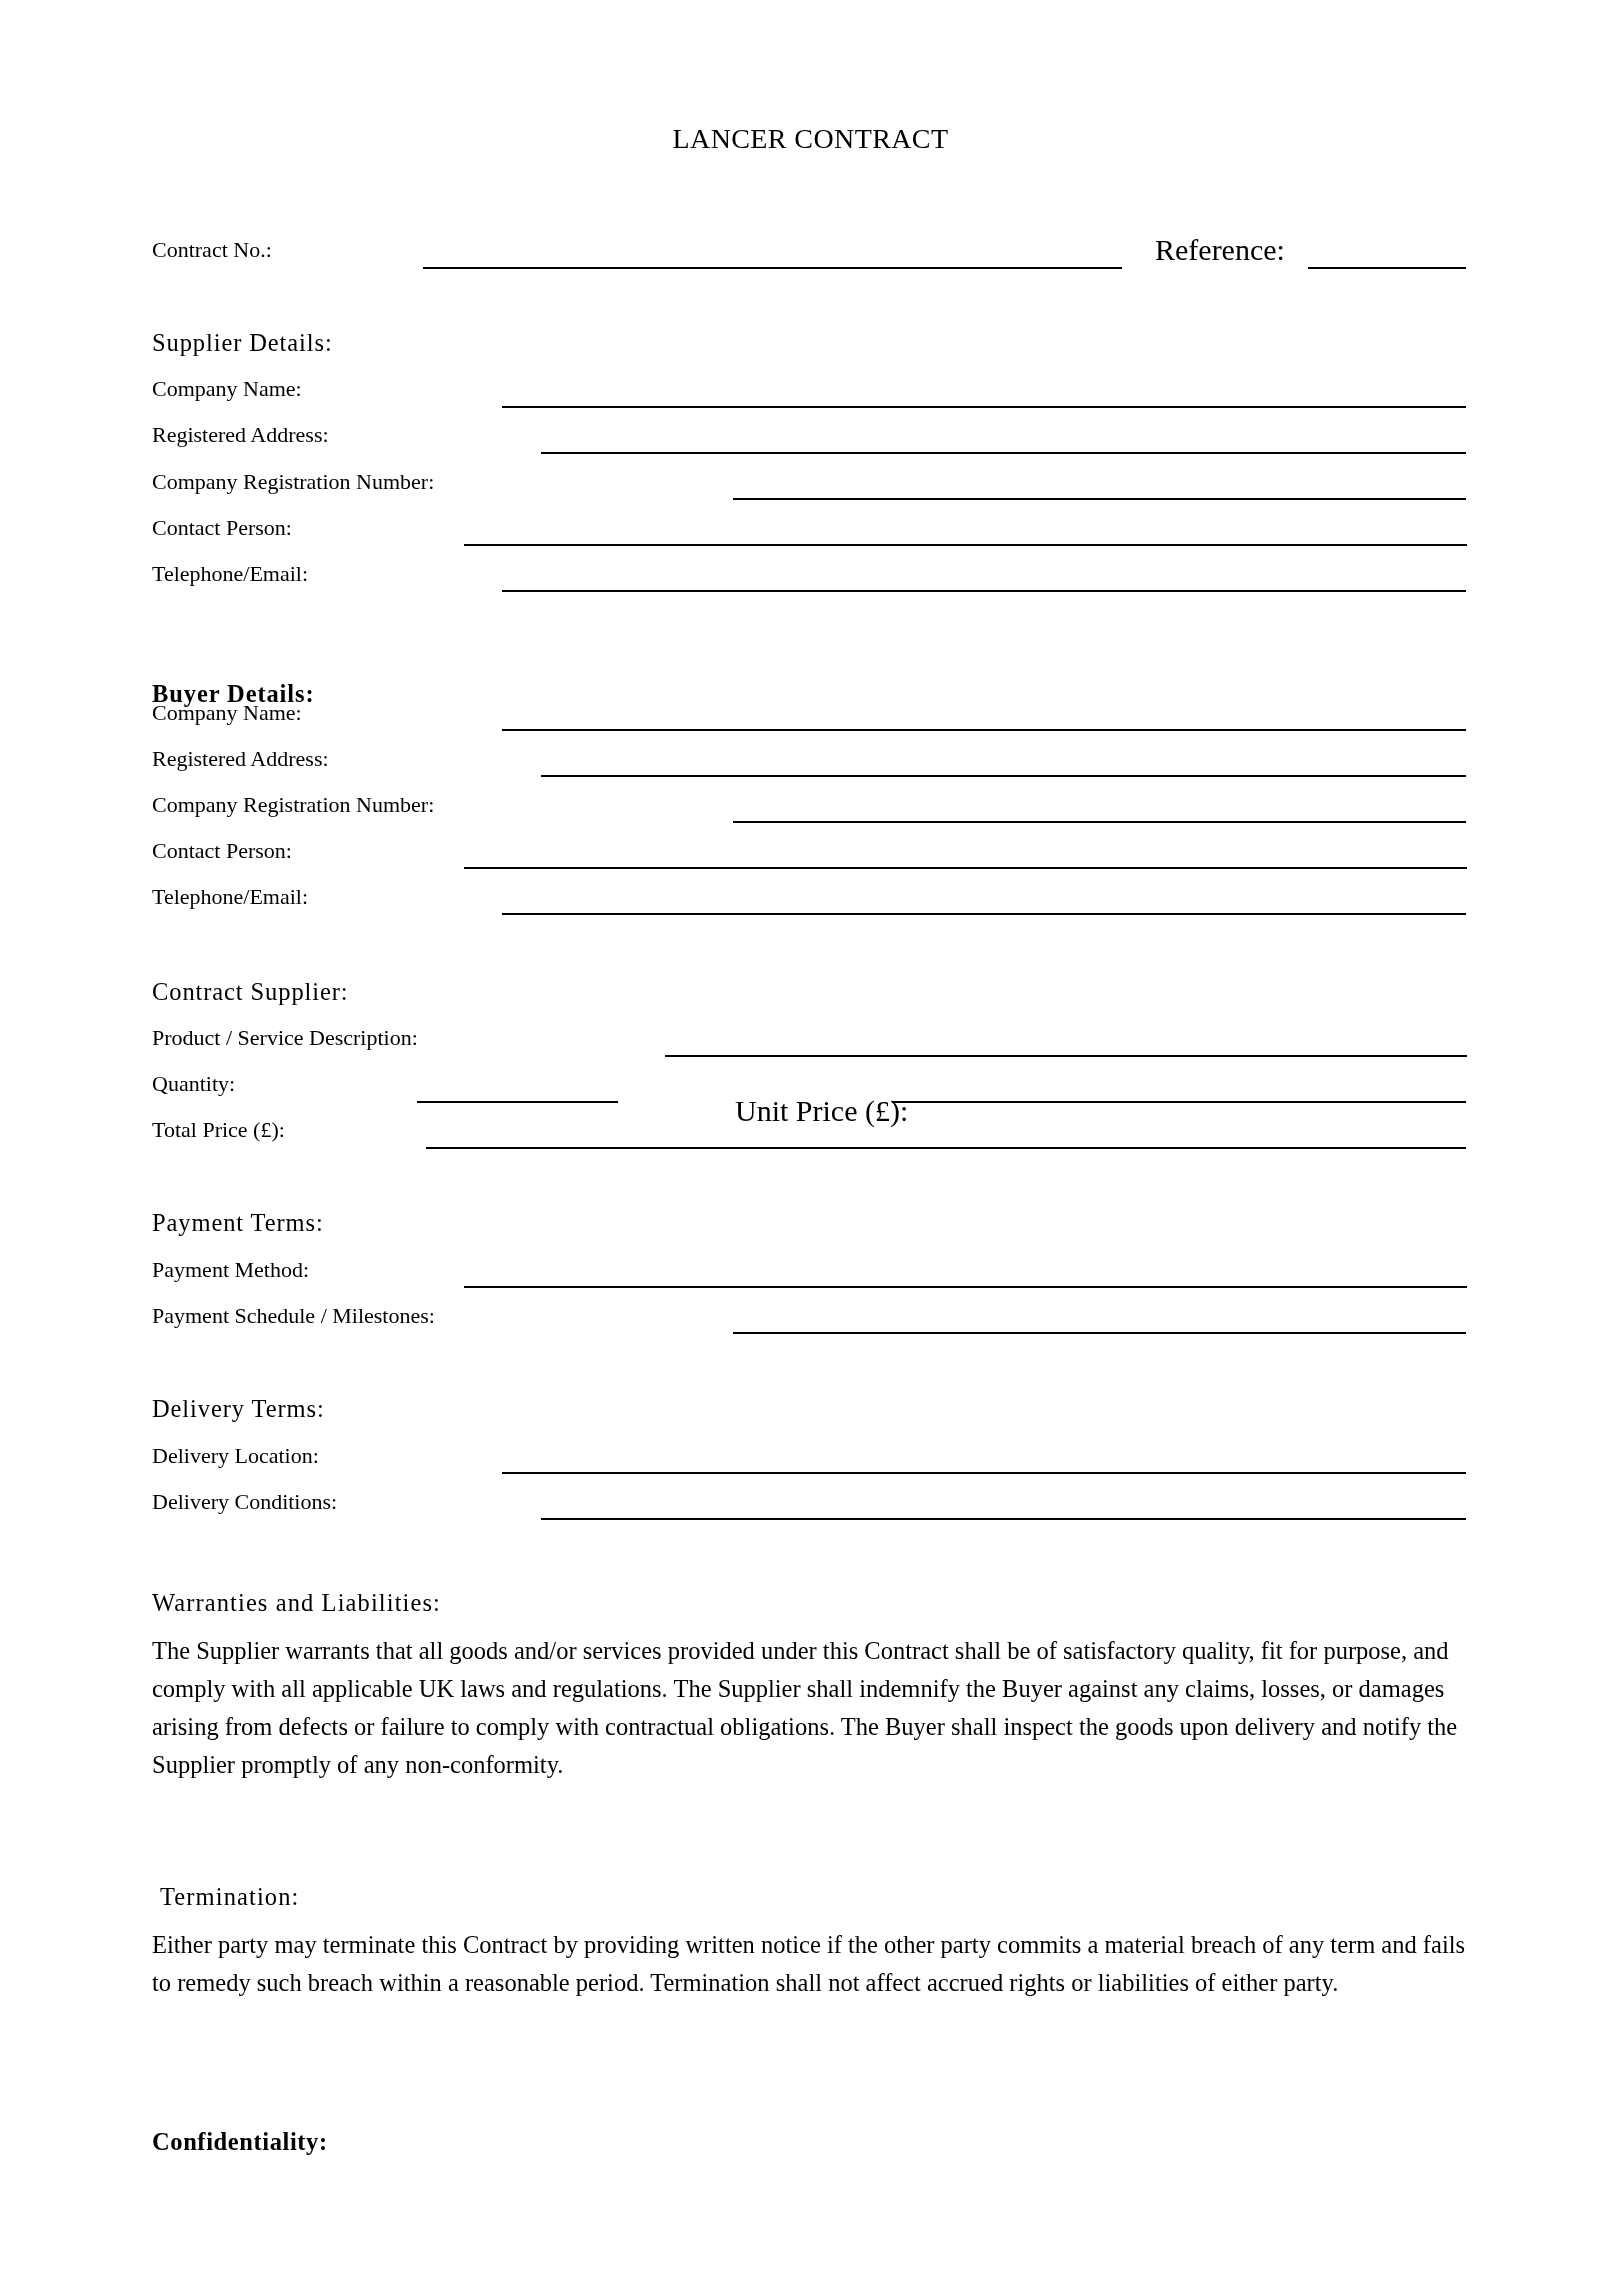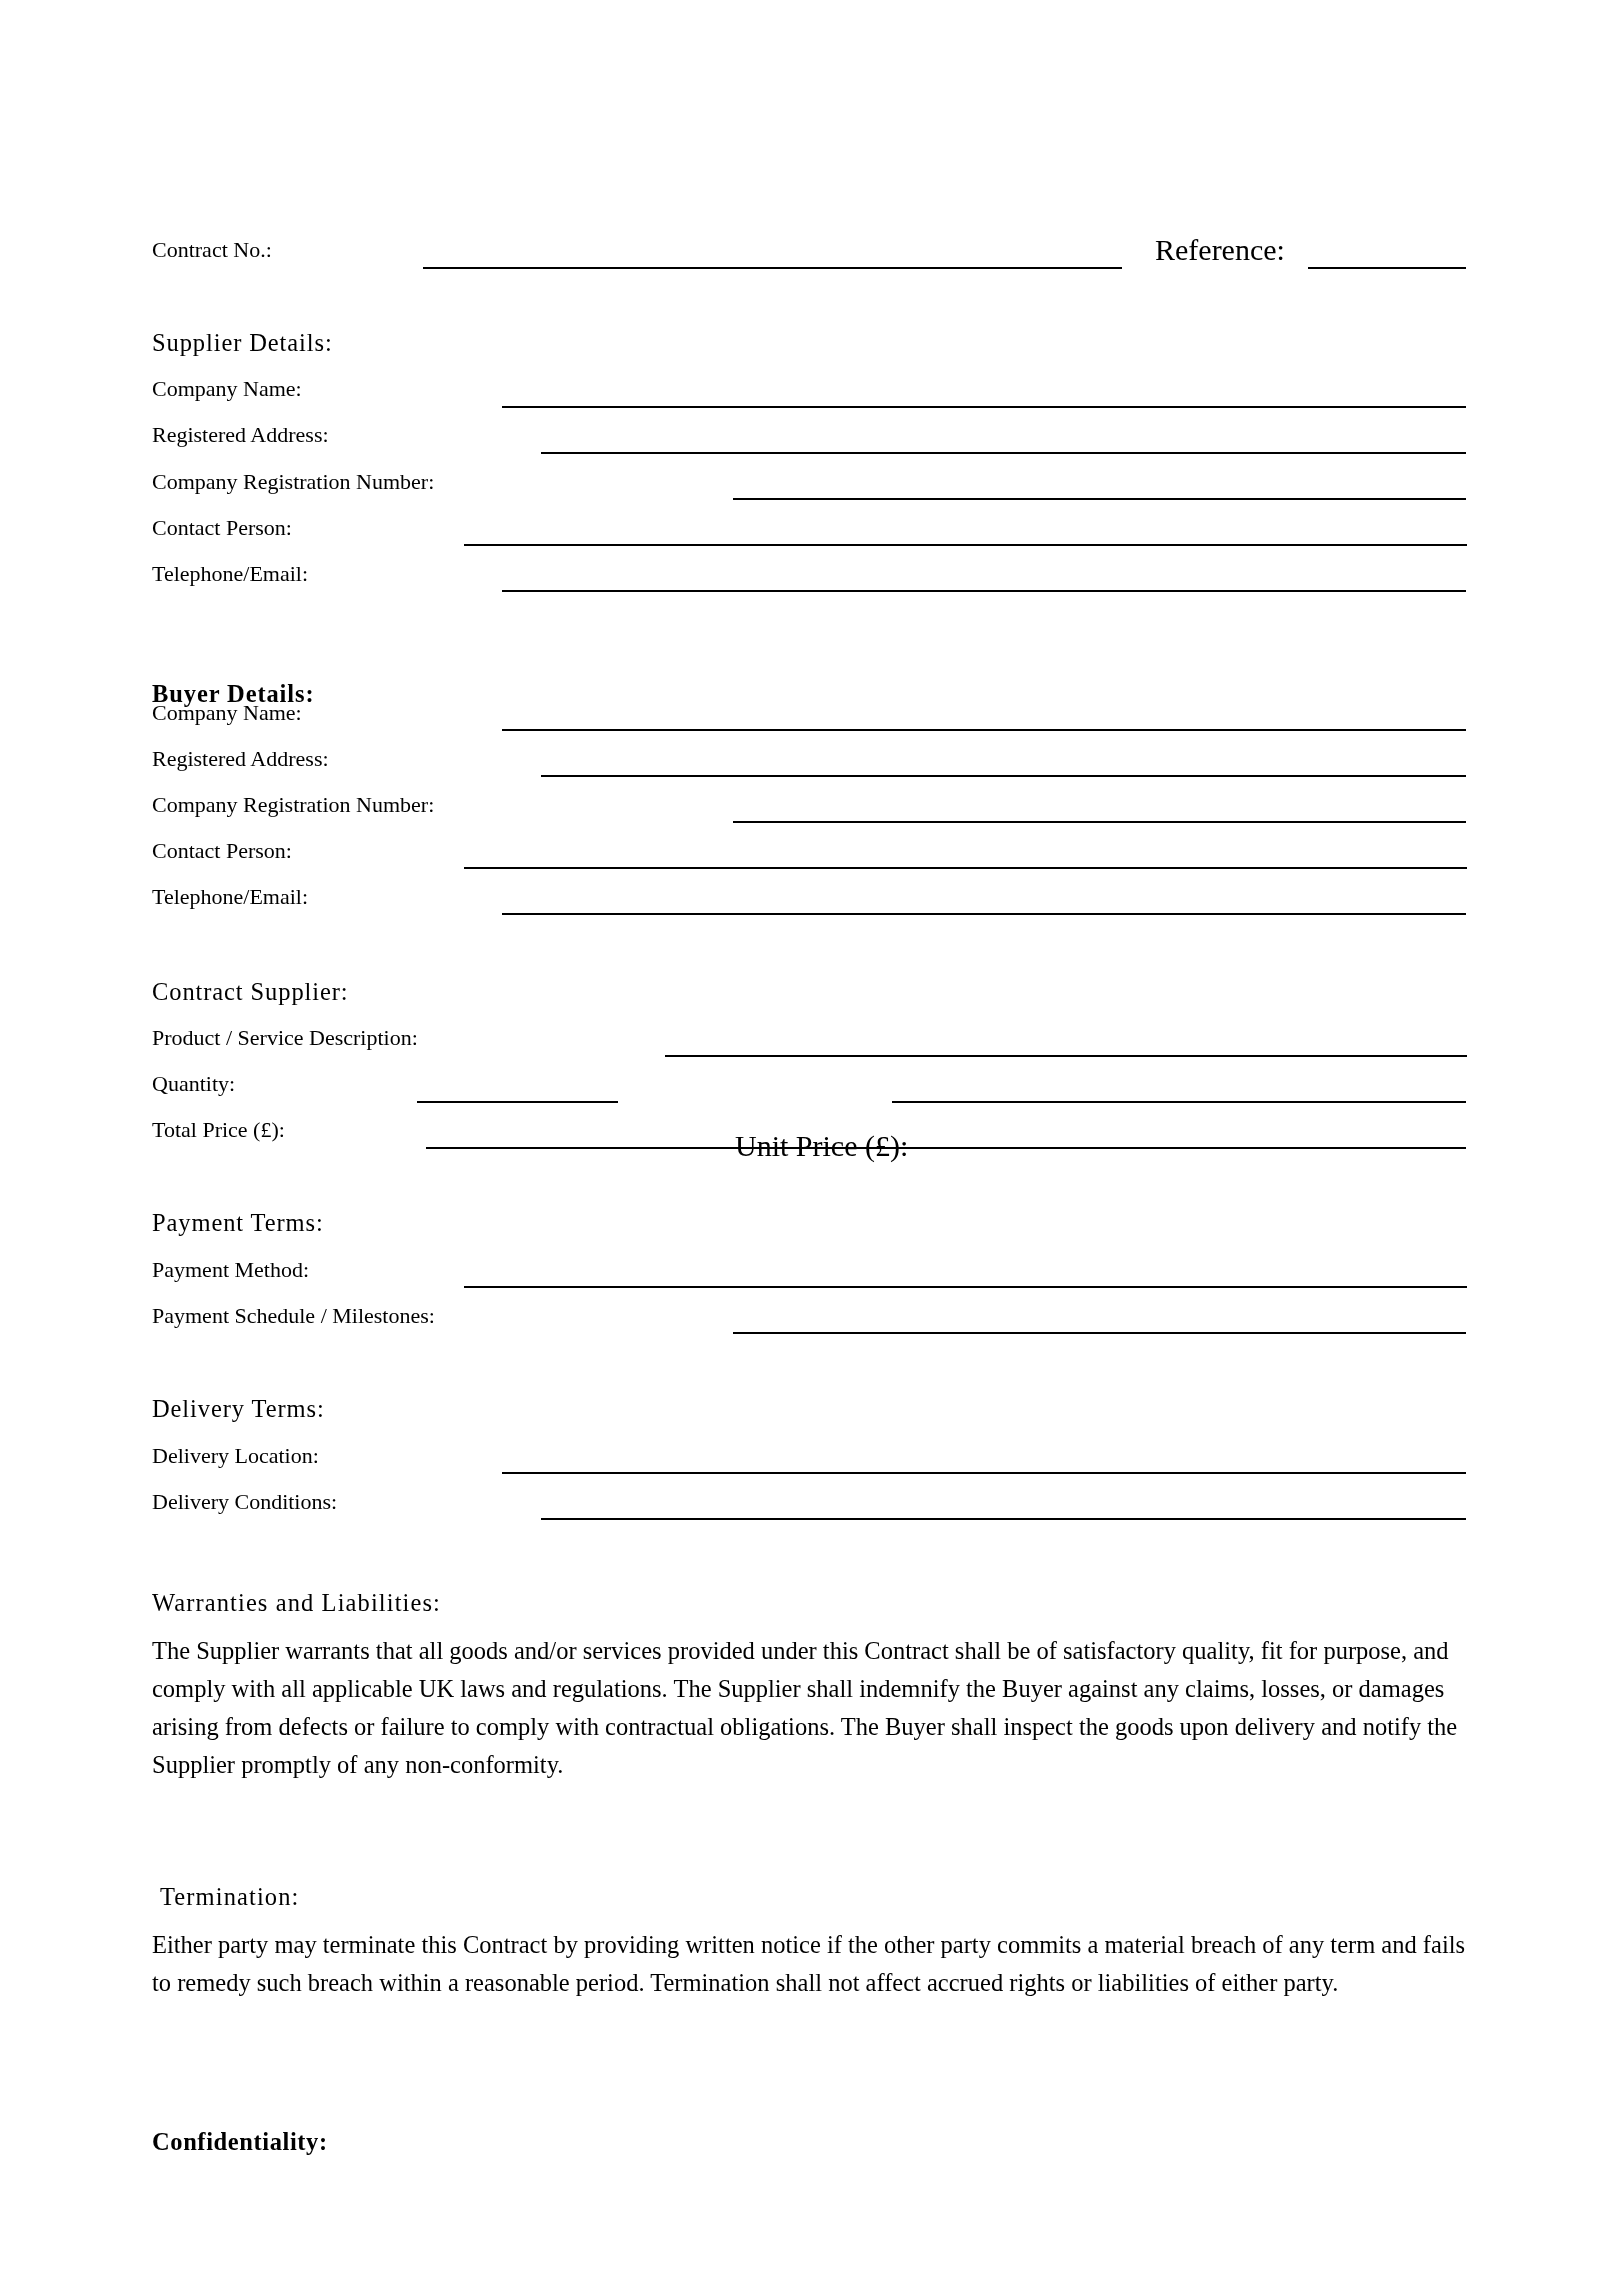--- a/index.html
+++ b/index.html
@@ -65,20 +65,21 @@
     font-size: 30px;
     line-height: 29px;
     white-space: nowrap;
   }
 </style>
 </head>
 <body>
 
 <div class="page">
 
+  <div class="doc-title">LANCER CONTRACT</div>
 
   <div class="row" style="top:235px;">Contract No.:</div>
   <div class="rule" style="top:267px; left:423px; width:699px;"></div>
   <div class="inline-label" style="top:235px; left:1155px;">Reference:</div>
   <div class="rule" style="top:267px; left:1308px; width:158px;"></div>
 
   <div class="heading" style="top:328px;">Supplier Details:</div>
 
   <div class="row" style="top:374px;">Company Name:</div>
   <div class="rule" style="top:406px; left:502px; width:964px;"></div>
@@ -112,21 +113,21 @@
   <div class="row" style="top:882px;">Telephone/Email:</div>
   <div class="rule" style="top:913px; left:502px; width:964px;"></div>
 
   <div class="heading" style="top:977px;">Contract Supplier:</div>
 
   <div class="row" style="top:1023px;">Product / Service Description:</div>
   <div class="rule" style="top:1055px; left:665px; width:802px;"></div>
 
   <div class="row" style="top:1069px;">Quantity:</div>
   <div class="rule" style="top:1101px; left:417px; width:201px;"></div>
-  <div class="inline-label" style="top:1131px; left:735px;">Unit Price (£):</div>
+  <div class="inline-label" style="top:1096px; left:735px;">Unit Price (£):</div>
   <div class="rule" style="top:1101px; left:892px; width:574px;"></div>
 
   <div class="row" style="top:1115px;">Total Price (£):</div>
   <div class="rule" style="top:1147px; left:426px; width:1040px;"></div>
 
   <div class="heading" style="top:1208px;">Payment Terms:</div>
 
   <div class="row" style="top:1255px;">Payment Method:</div>
   <div class="rule" style="top:1286px; left:464px; width:1003px;"></div>
 

